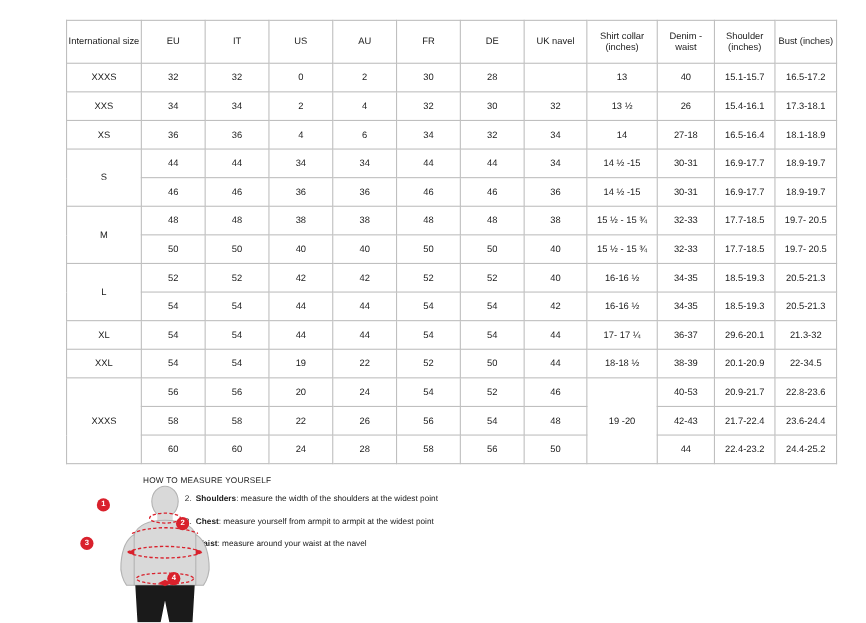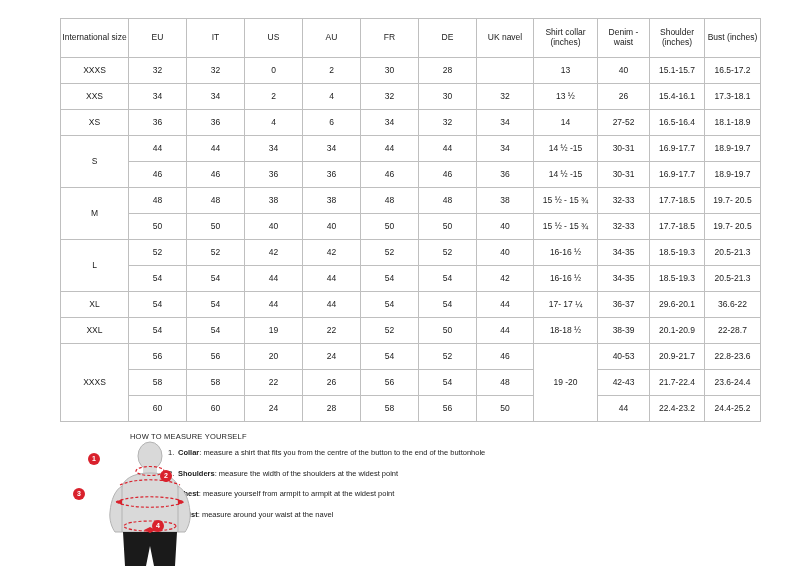--- a/index.html
+++ b/index.html
@@ -177,21 +177,21 @@
         <tr>
           <td class="sizelabel" rowspan="1">XS</td>
           <td>36</td>
           <td>36</td>
           <td>4</td>
           <td>6</td>
           <td>34</td>
           <td>32</td>
           <td>34</td>
           <td>14</td>
-          <td>27-52</td>
+          <td>27-18</td>
           <td>16.5-16.4</td>
           <td>18.1-18.9</td>
         </tr>
         <tr>
           <td class="sizelabel" rowspan="2">S</td>
           <td>44</td>
           <td>44</td>
           <td>34</td>
           <td>34</td>
           <td>44</td>
@@ -274,35 +274,35 @@
           <td>54</td>
           <td>54</td>
           <td>44</td>
           <td>44</td>
           <td>54</td>
           <td>54</td>
           <td>44</td>
           <td>17- 17 ¼</td>
           <td>36-37</td>
           <td>29.6-20.1</td>
-          <td>36.6-22</td>
+          <td>21.3-32</td>
         </tr>
         <tr>
           <td class="sizelabel" rowspan="1">XXL</td>
           <td>54</td>
           <td>54</td>
           <td>19</td>
           <td>22</td>
           <td>52</td>
           <td>50</td>
           <td>44</td>
           <td>18-18 ½</td>
           <td>38-39</td>
           <td>20.1-20.9</td>
-          <td>22-28.7</td>
+          <td>22-34.5</td>
         </tr>
         <tr>
           <td class="sizelabel" rowspan="3">XXXS</td>
           <td>56</td>
           <td>56</td>
           <td>20</td>
           <td>24</td>
           <td>54</td>
           <td>52</td>
           <td>46</td>
@@ -334,23 +334,20 @@
           <td>44</td>
           <td>22.4-23.2</td>
           <td>24.4-25.2</td>
         </tr>
       </tbody>
   </table>
 
   <div class="howto">HOW TO MEASURE YOURSELF</div>
 
   <div class="instructions">
-    <div class="line">
-      <span class="num-list-marker">1.</span><b>Collar</b><span>: measure a shirt that fits you from the centre of the button to the end of the buttonhole</span>
-    </div>
     <div class="line">
       <span class="num-list-marker">2.</span><b>Shoulders</b><span>: measure the width of the shoulders at the widest point</span>
     </div>
     <div class="line">
       <span class="num-list-marker">3.</span><b>Chest</b><span>: measure yourself from armpit to armpit at the widest point</span>
     </div>
     <div class="line">
       <span class="num-list-marker">4.</span><b>Waist</b><span>: measure around your waist at the navel</span>
     </div>
   </div>

